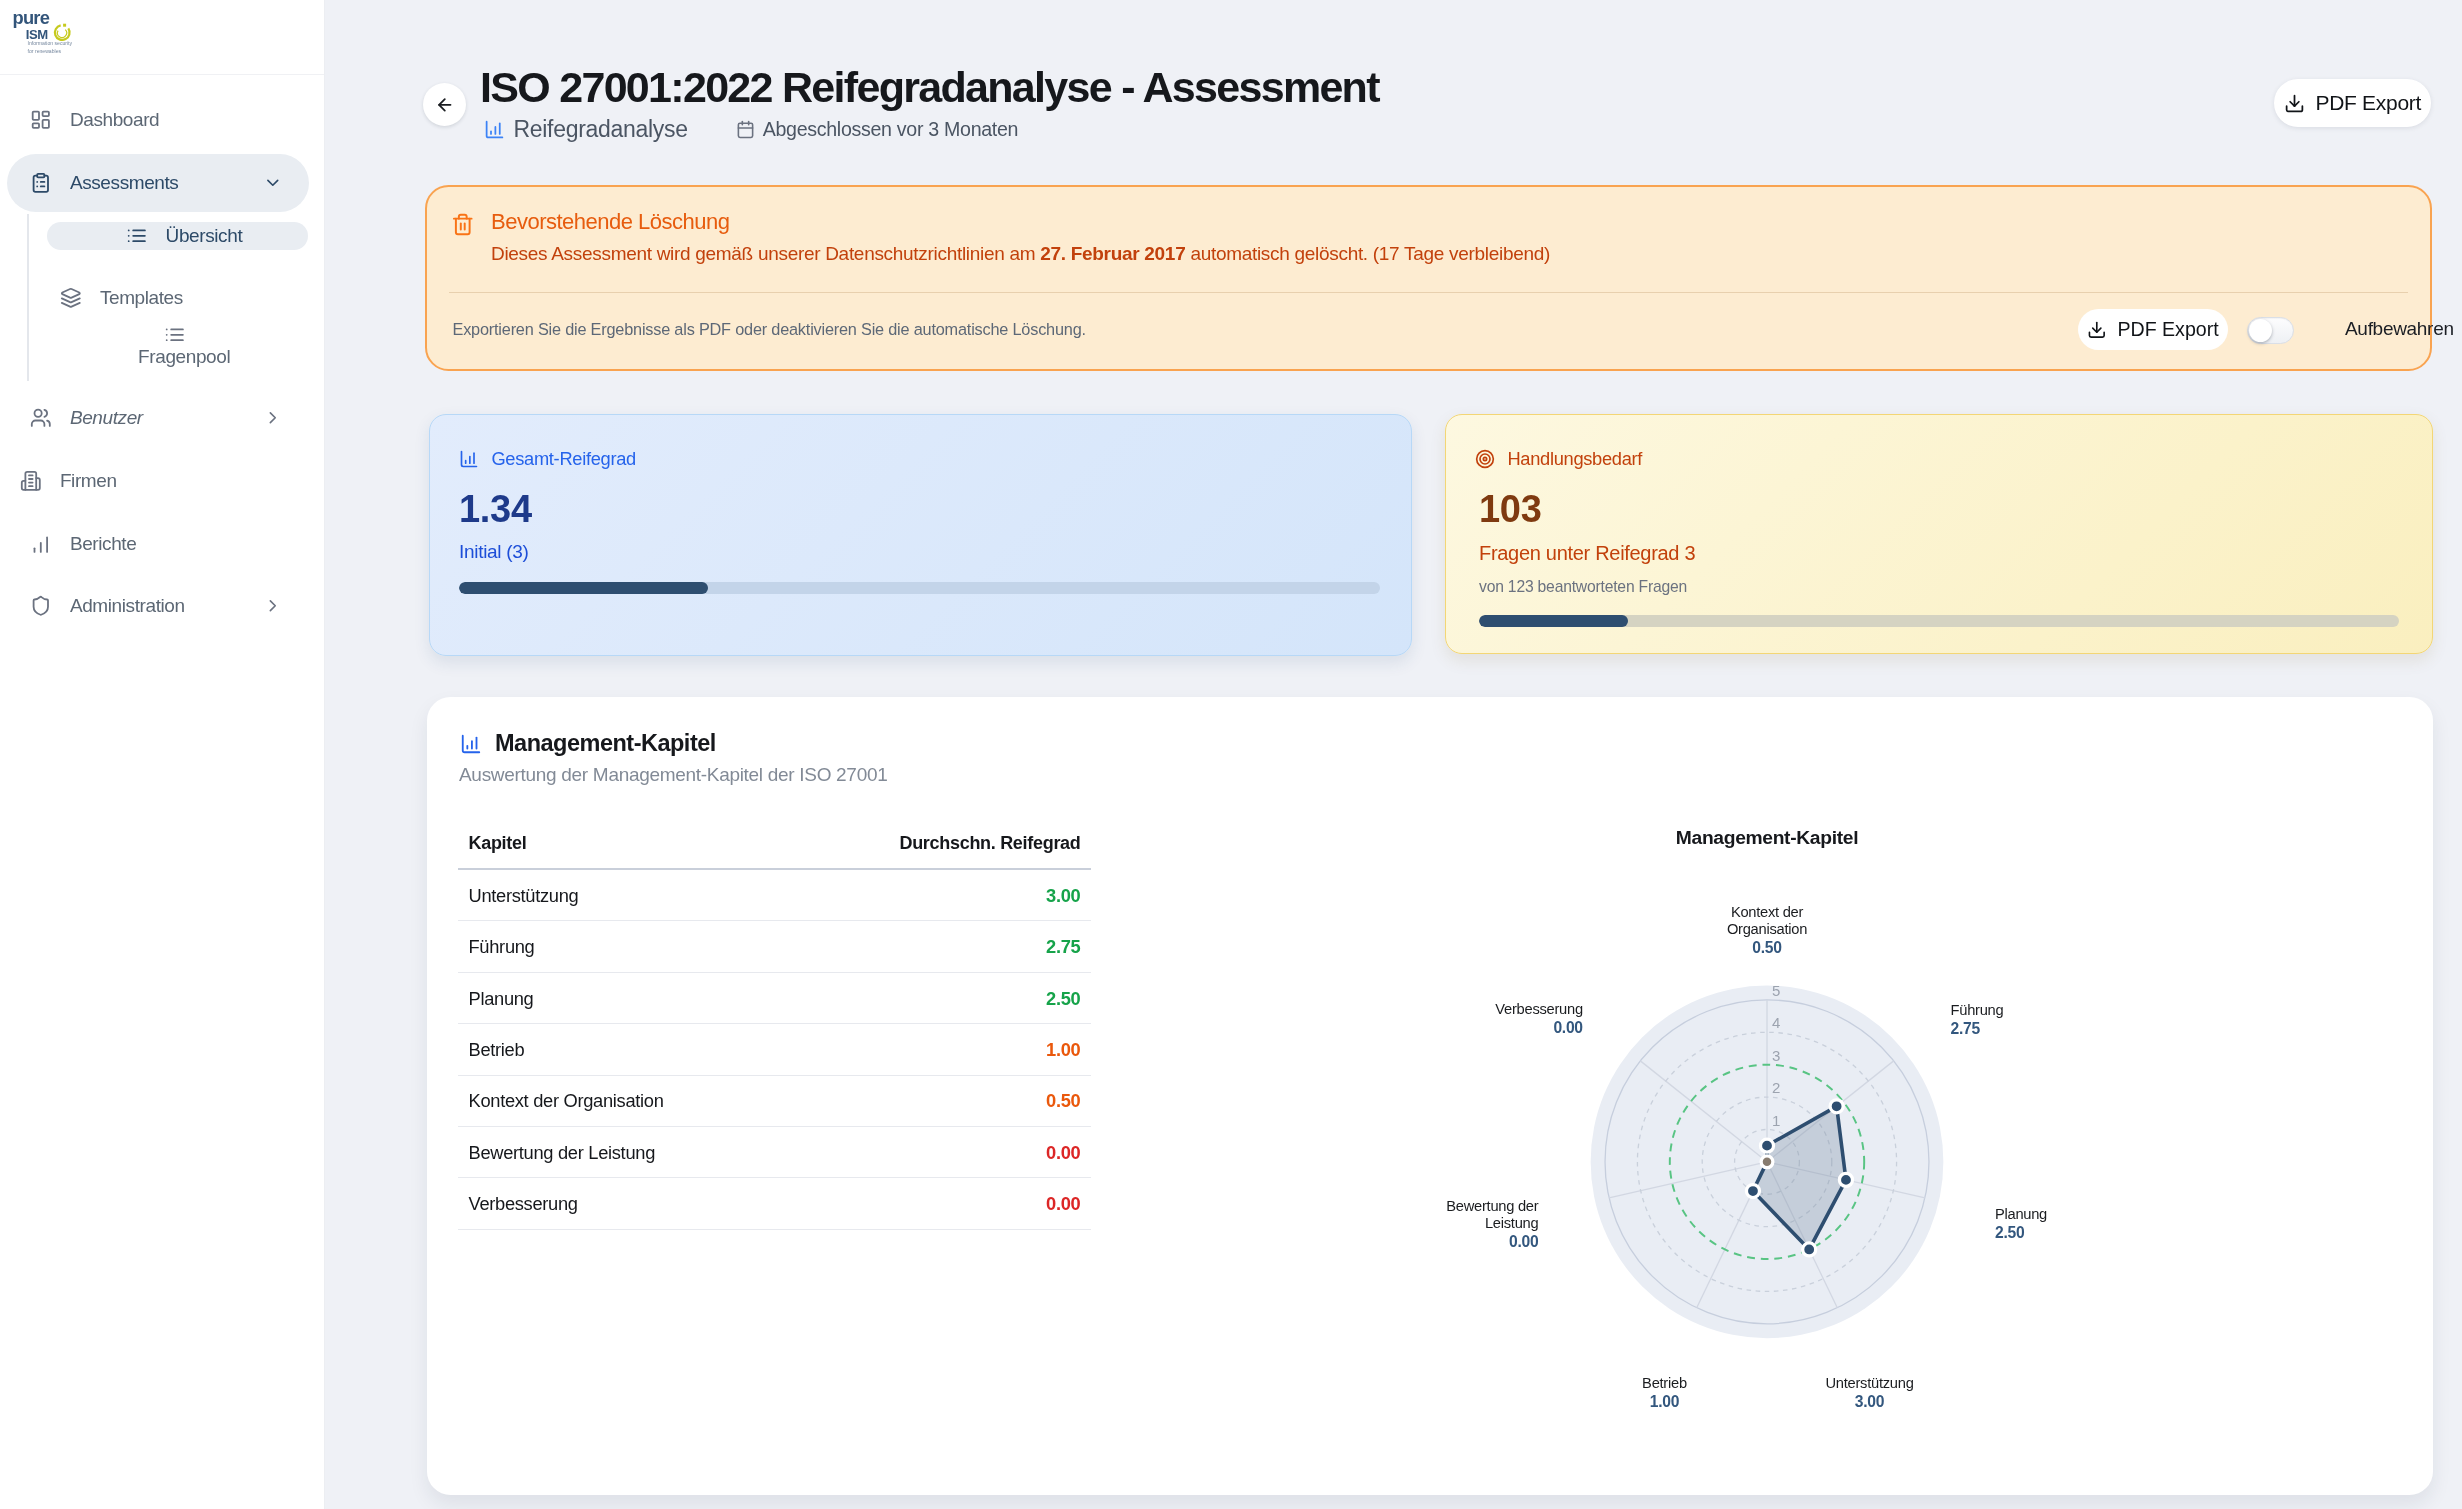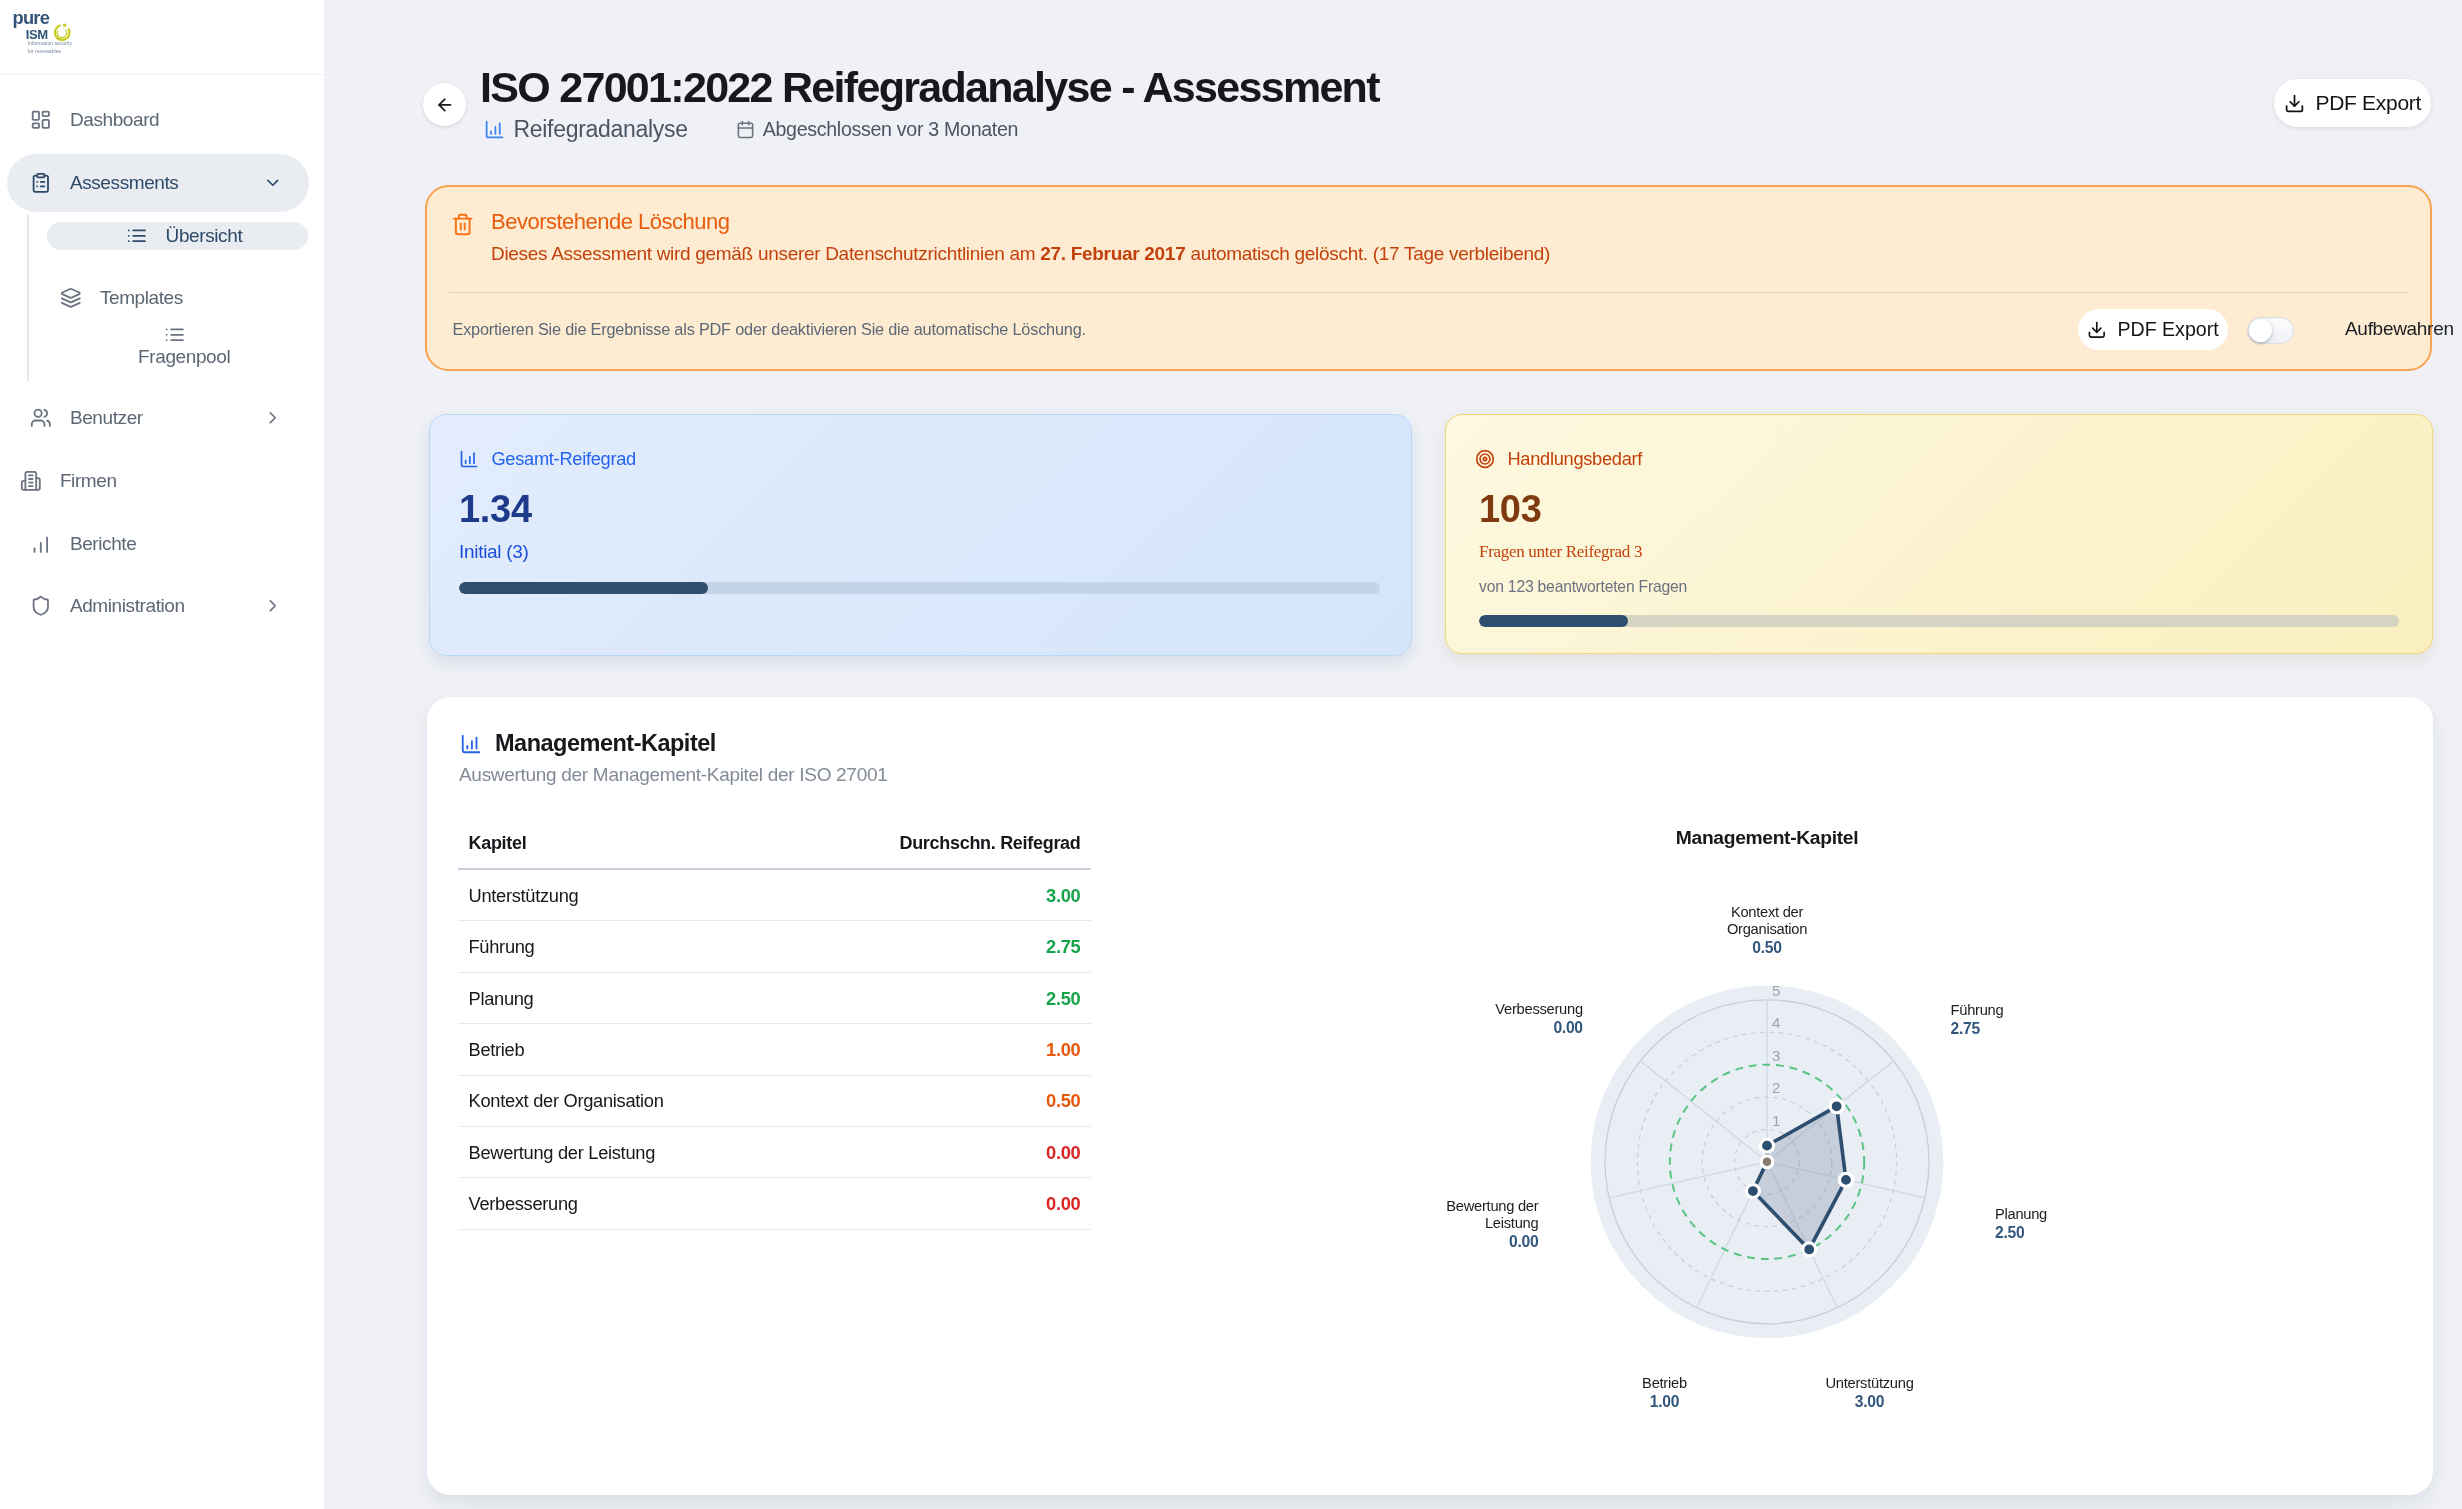--- a/index.html
+++ b/index.html
@@ -123,21 +123,21 @@
         <path d="M3 12h.01"></path>
         <path d="M3 18h.01"></path>
         <path d="M3 6h.01"></path>
         <path d="M8 12h13"></path>
         <path d="M8 18h13"></path>
         <path d="M8 6h13"></path>
       </svg>
     <span>Fragenpool</span>
   </div>
 
-  <div class="mi" style="left:30px;top:389px;height:58px;right:15.7px;">
+  <div class="mi" style="left:30px;top:389px;height:58px;right:15.7px;font-style:italic;">
     <svg class="ic" viewBox="0 0 24 24" fill="none" stroke="#6b7280" stroke-width="2" stroke-linecap="round" stroke-linejoin="round">
         <path d="M16 21v-2a4 4 0 0 0-4-4H6a4 4 0 0 0-4 4v2"></path>
         <circle cx="9" cy="7" r="4"></circle>
         <path d="M22 21v-2a4 4 0 0 0-3-3.87"></path>
         <path d="M16 3.13a4 4 0 0 1 0 7.75"></path>
       </svg>
     <span>Benutzer</span>
     <svg class="chev" viewBox="0 0 24 24" fill="none" stroke="#6b7280" stroke-width="2" stroke-linecap="round" stroke-linejoin="round">
         <path d="m9 18 6-6-6-6"></path>
       </svg>
@@ -254,21 +254,21 @@
 <div class="card-yellow">
   <div class="stat-head" style="color:#c2410c;">
     <svg class="ic" width="20" height="20" viewBox="0 0 24 24" fill="none" stroke="#c2410c" stroke-width="2" stroke-linecap="round" stroke-linejoin="round">
         <circle cx="12" cy="12" r="10"></circle>
         <circle cx="12" cy="12" r="6"></circle>
         <circle cx="12" cy="12" r="2"></circle>
       </svg>
     <span>Handlungsbedarf</span>
   </div>
   <div style="position:absolute;left:33px;top:73px;font-size:38px;font-weight:bold;color:#7f3a10;letter-spacing:-0.3px;">103</div>
-  <div style="position:absolute;left:33px;top:127px;font-size:17px;color:#c2410c;letter-spacing:-0.3px;font-family:Liberation Serif, serif;">Fragen unter Reifegrad 3</div>
+  <div style="position:absolute;left:33px;top:127px;font-size:20px;color:#c2410c;letter-spacing:-0.3px;">Fragen unter Reifegrad 3</div>
   <div style="position:absolute;left:33px;top:163px;font-size:15.7px;color:#6b7280;letter-spacing:-0.2px;">von 123 beantworteten Fragen</div>
   <div class="bar" style="left:33px;top:200px;width:920px;background:#d5d3c2;">
       <i style="width:16.2%;"></i>
     </div>
 </div>
 
 <div class="bigcard">
   <div class="big-title">
     <svg style="margin-right:13px;" width="22" height="22" viewBox="0 0 24 24" fill="none" stroke="#2563eb" stroke-width="2" stroke-linecap="round" stroke-linejoin="round">
         <path d="M3 3v16a2 2 0 0 0 2 2h16"></path>

